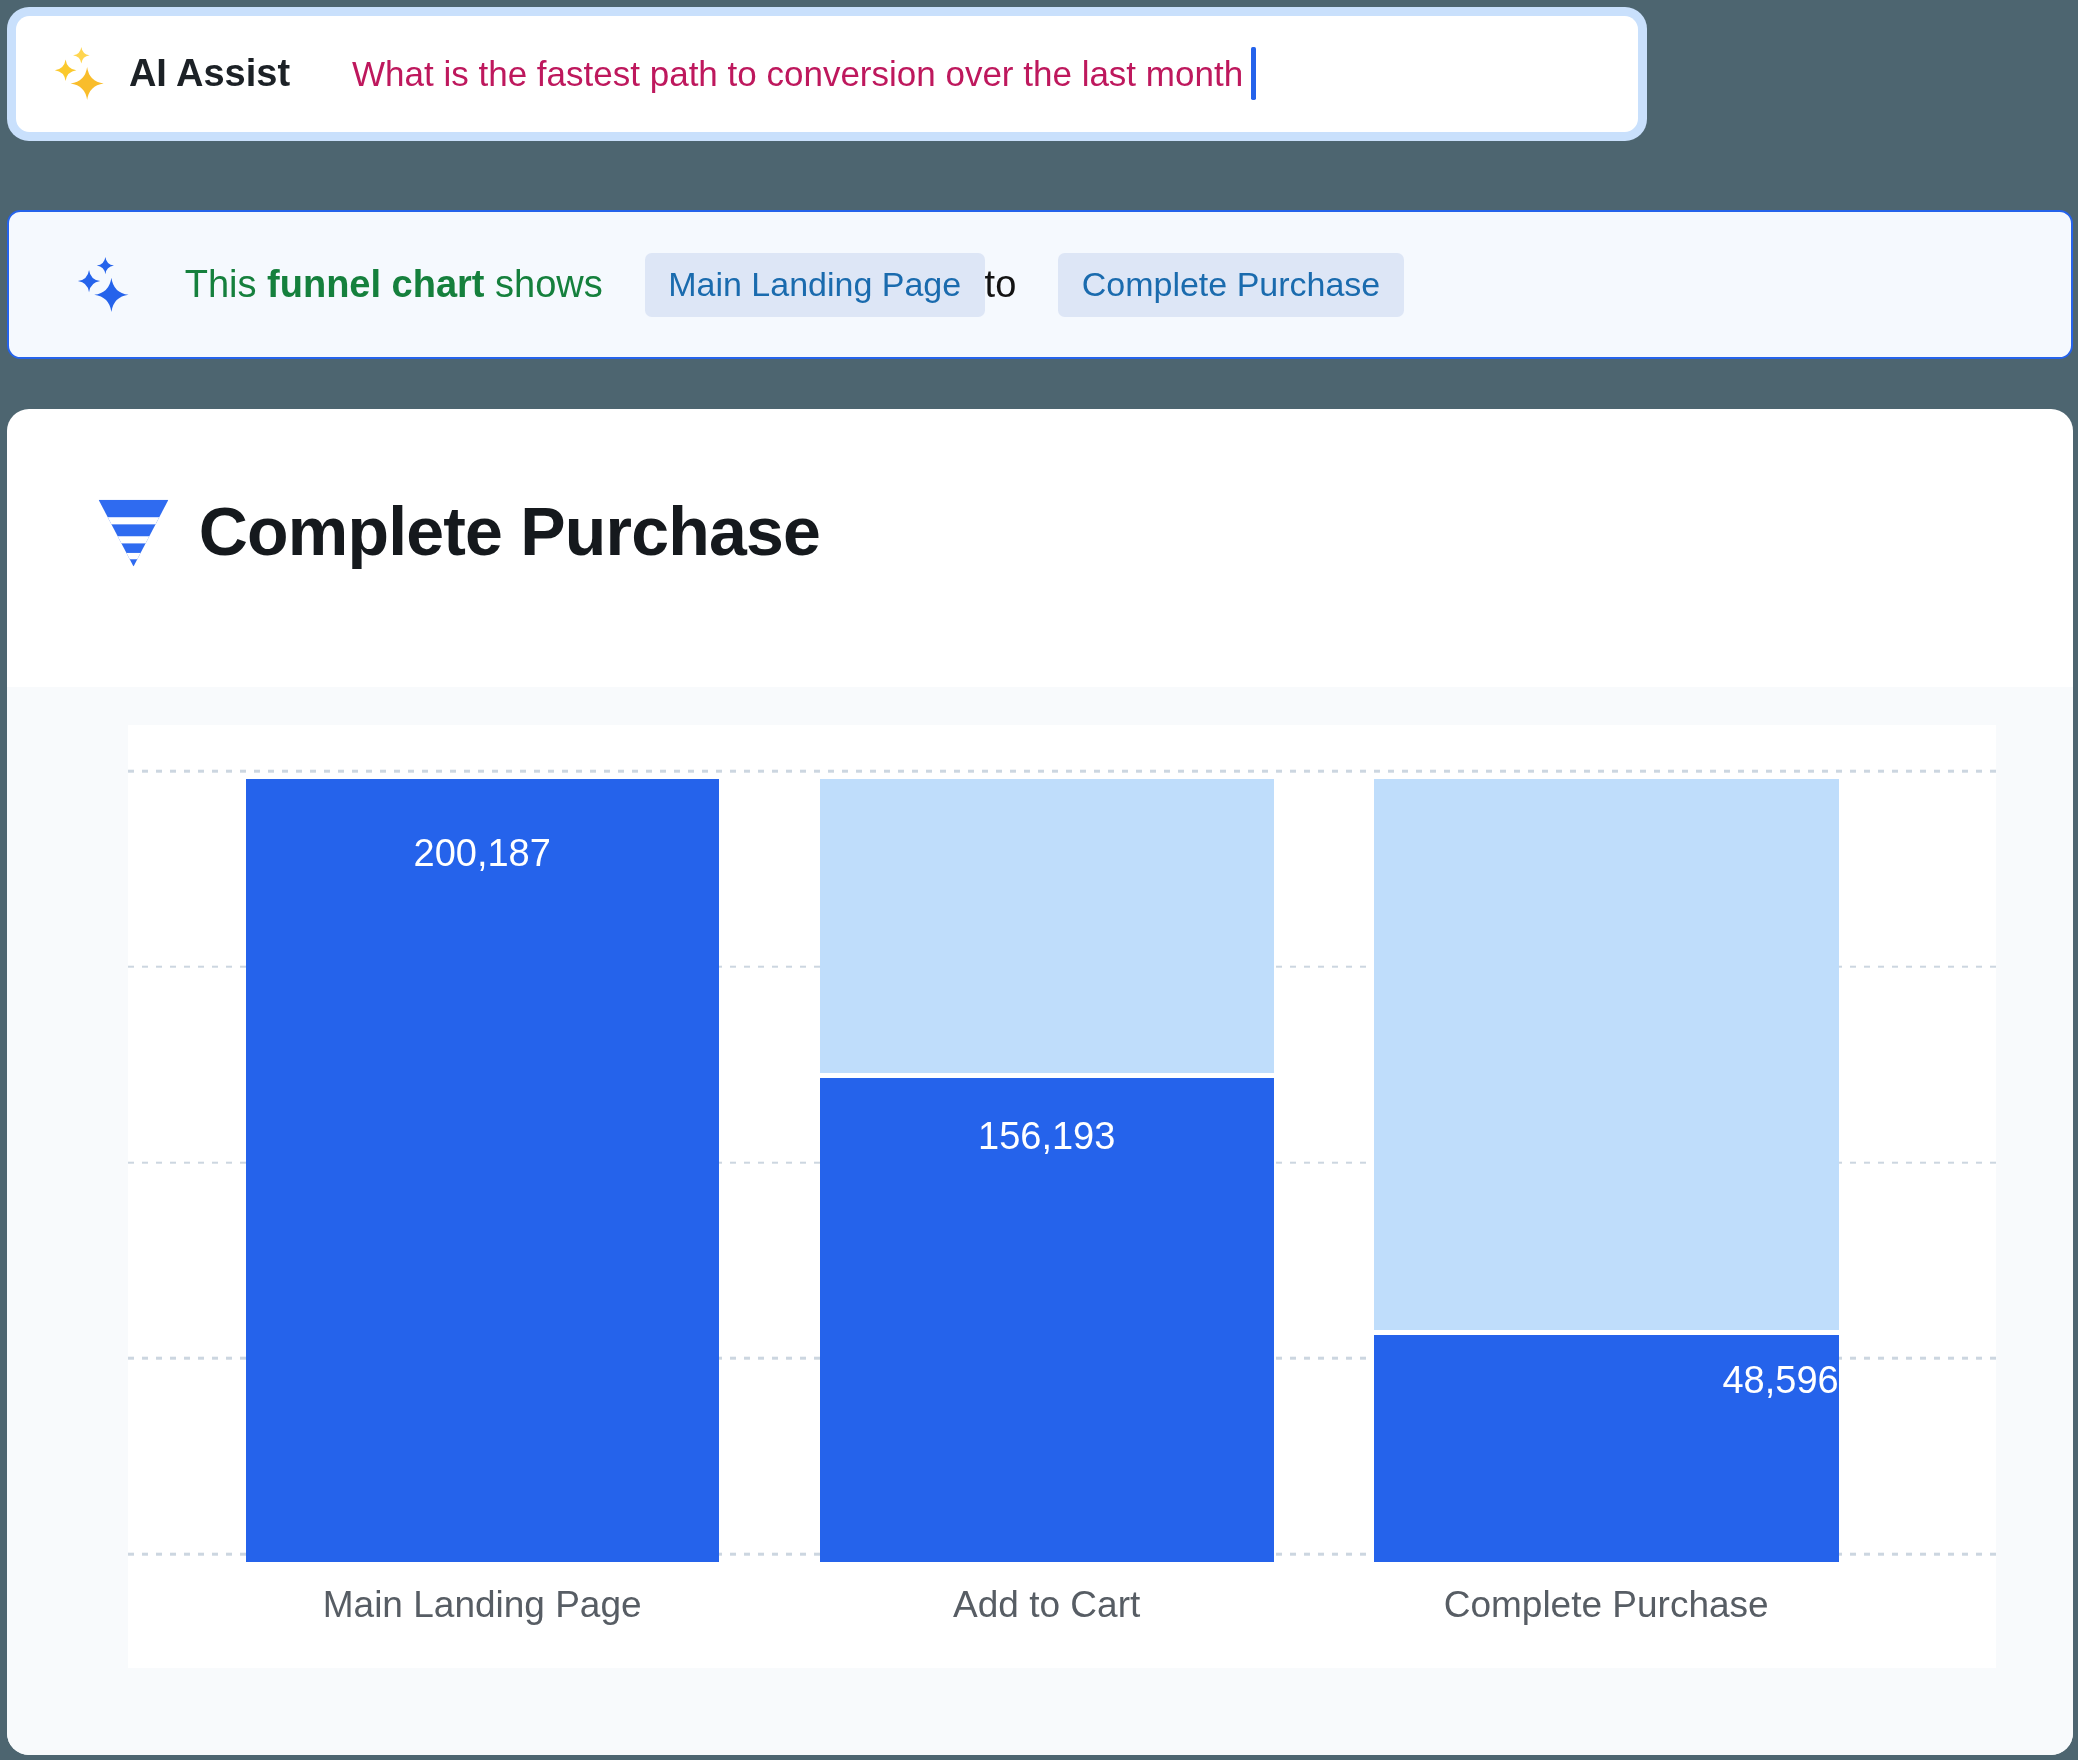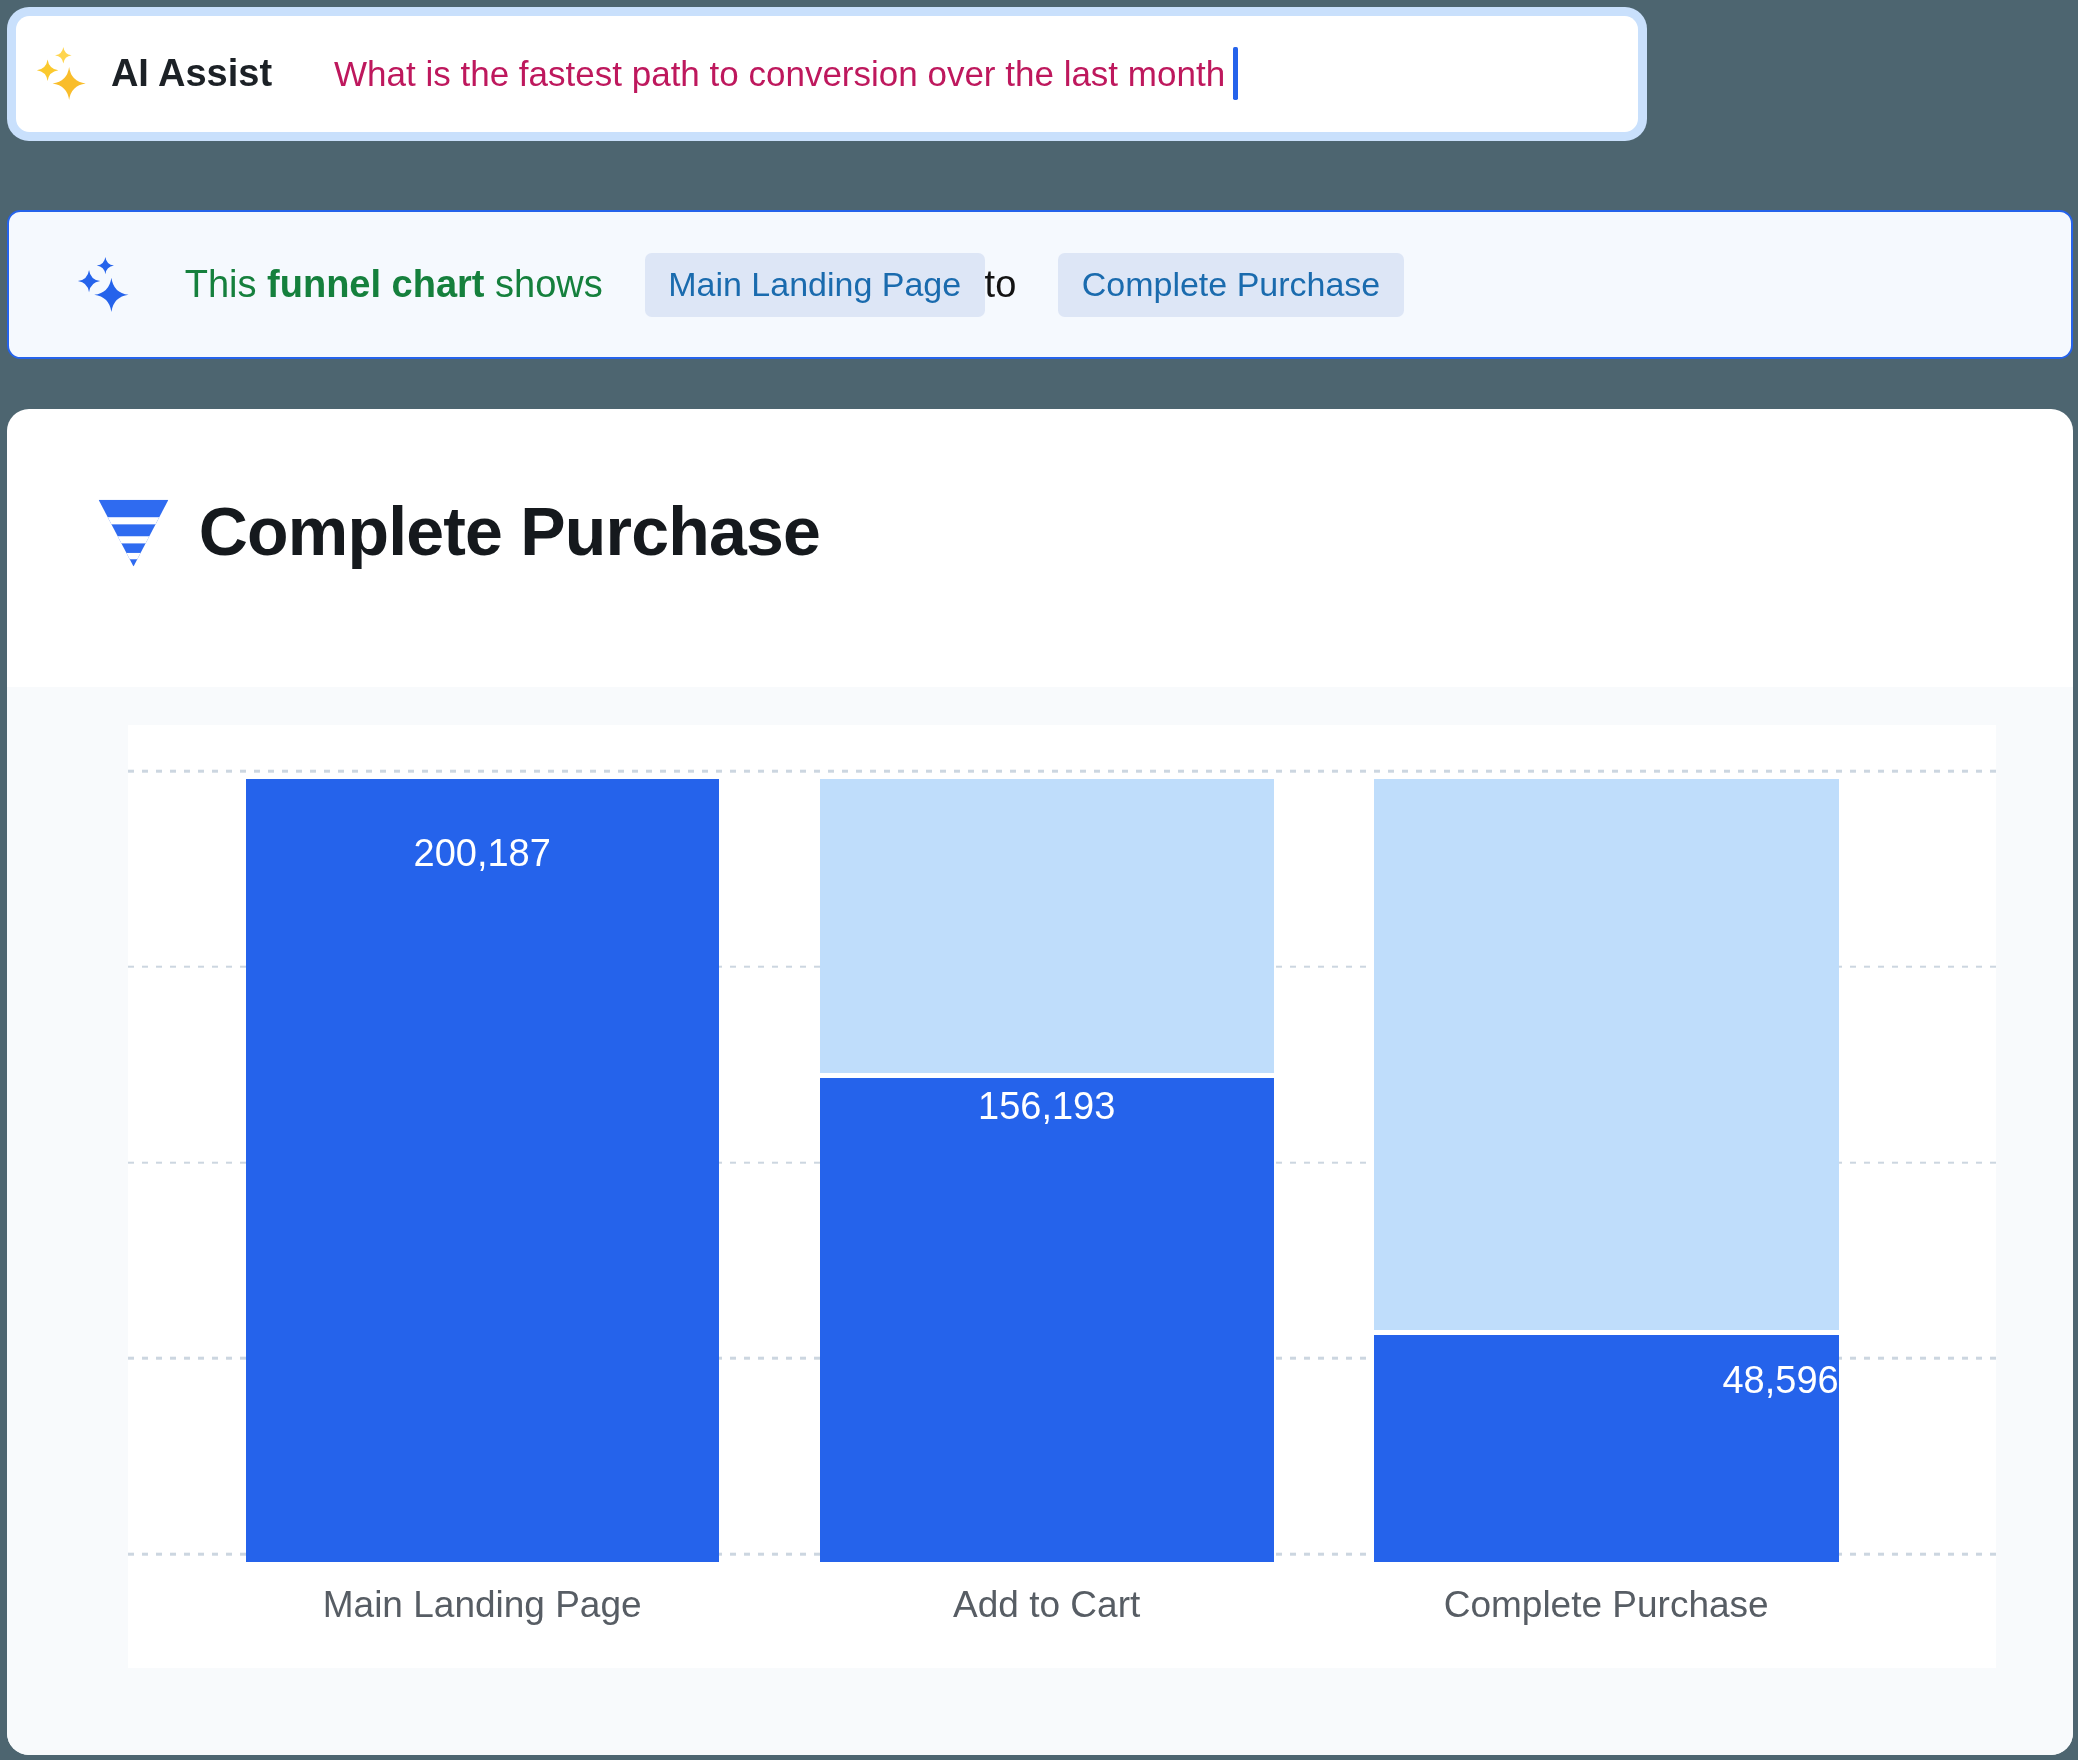--- a/index.html
+++ b/index.html
@@ -13,21 +13,21 @@
   }
 
   
   .assist-bar {
     position:absolute; left:6.7px; top:6.7px; width:1640px; height:134px;
     background:#c9e0fc; border-radius:22px;
   }
   .assist-inner {
     position:absolute; left:9.2px; top:9.2px; right:9.2px; bottom:9.2px;
     background:#ffffff; border-radius:13.4px;
-    display:flex; align-items:center; padding-left:20px;
+    display:flex; align-items:center; padding-left:38px;
   }
   .assist-label { font-size:38px; font-weight:700; color:#1c2126; margin-left:22px; white-space:nowrap; }
   .assist-query { font-size:35px; color:#be185d; margin-left:62px; white-space:nowrap; }
   .caret { width:4.2px; height:53px; background:#2563eb; margin-left:8.3px; border-radius:1.7px; }
 
   .generate-btn {
     position:absolute; left:1682px; top:10px; width:390px; height:124px;
     background:#2b58e4; border:none; border-radius:10px;
     color:#ffffff; font-size:47px; font-family:"Liberation Sans", sans-serif;
     display:flex; align-items:center; justify-content:center; cursor:pointer;
@@ -148,21 +148,21 @@
                 <div class="seg-blue" style="background: rgb(37, 99, 235); padding-top: 53px;">
                   <span class="val">200,187</span>
                 </div>
               </div>
               <div class="axis-label">Main Landing Page</div>
             </div>
             <div class="col" style="left: 692px; width: 454px;">
               <div class="bar-stack">
                 <div class="seg-light" style="height: 37.6%; background: rgb(191, 221, 251);"></div>
                 <div class="seg-gap"></div>
-                <div class="seg-blue" style="background: rgb(37, 99, 235); padding-top: 7px;">
+                <div class="seg-blue" style="background: rgb(37, 99, 235); padding-top: 37px;">
                   <span class="val">156,193</span>
                 </div>
               </div>
               <div class="axis-label">Add to Cart</div>
             </div>
             <div class="col" style="left: 1246px; width: 465px;">
               <div class="bar-stack">
                 <div class="seg-light" style="height: 70.4%; background: rgb(191, 221, 251);"></div>
                 <div class="seg-gap"></div>
                 <div class="seg-blue" style="background: rgb(37, 99, 235); padding-top: 23.4px; justify-content: flex-end;">

